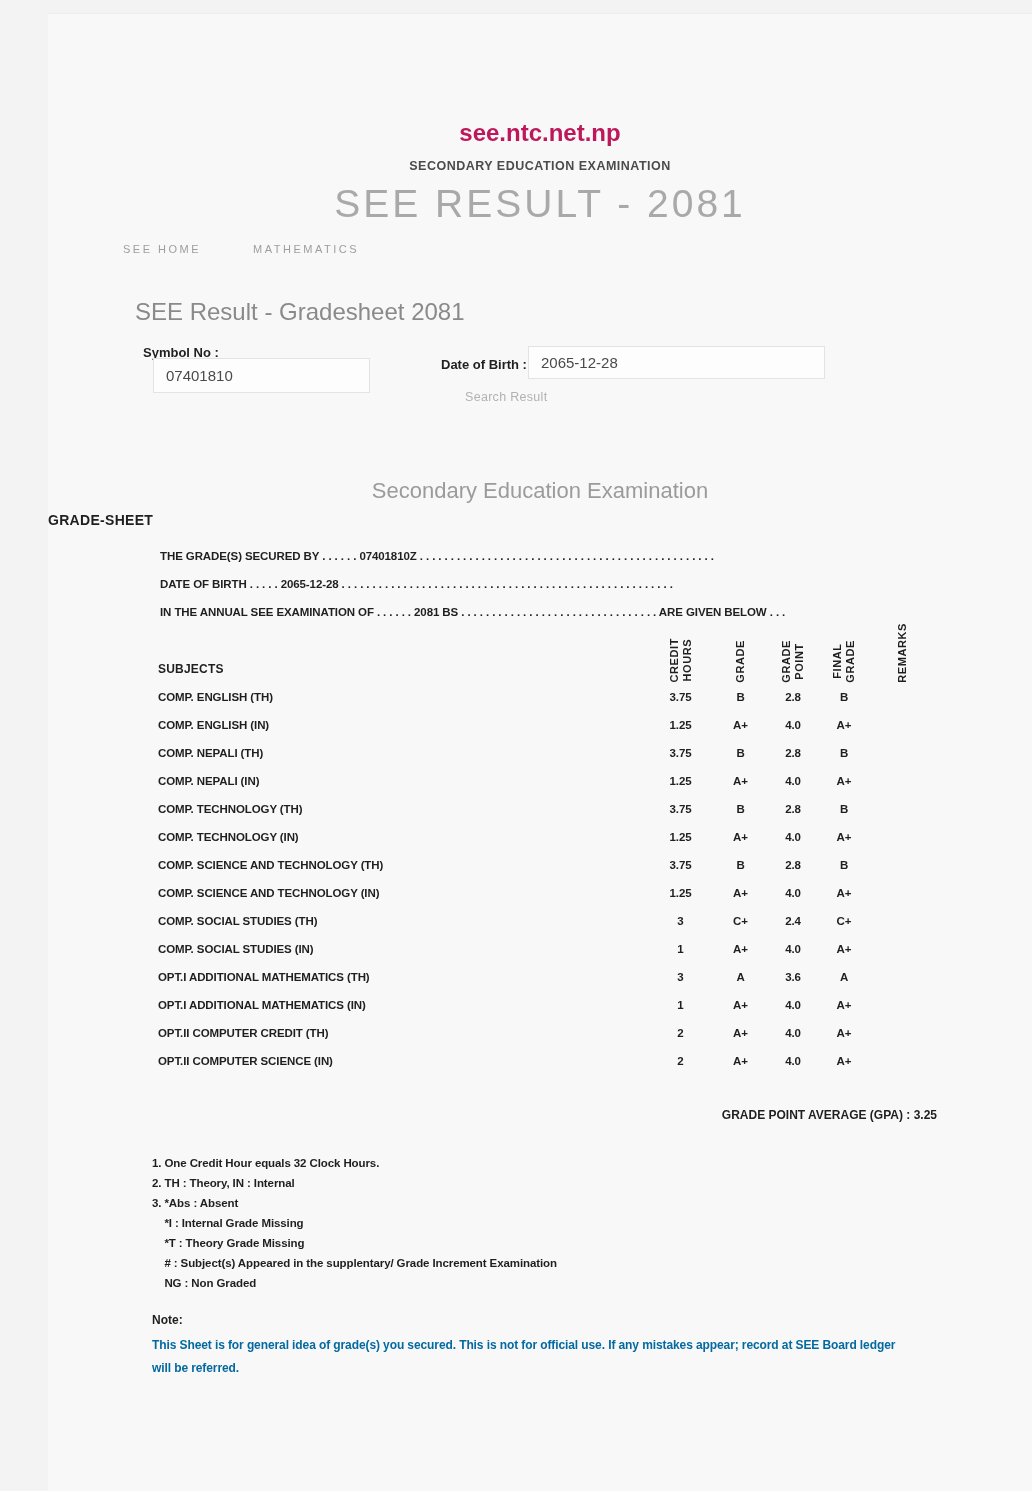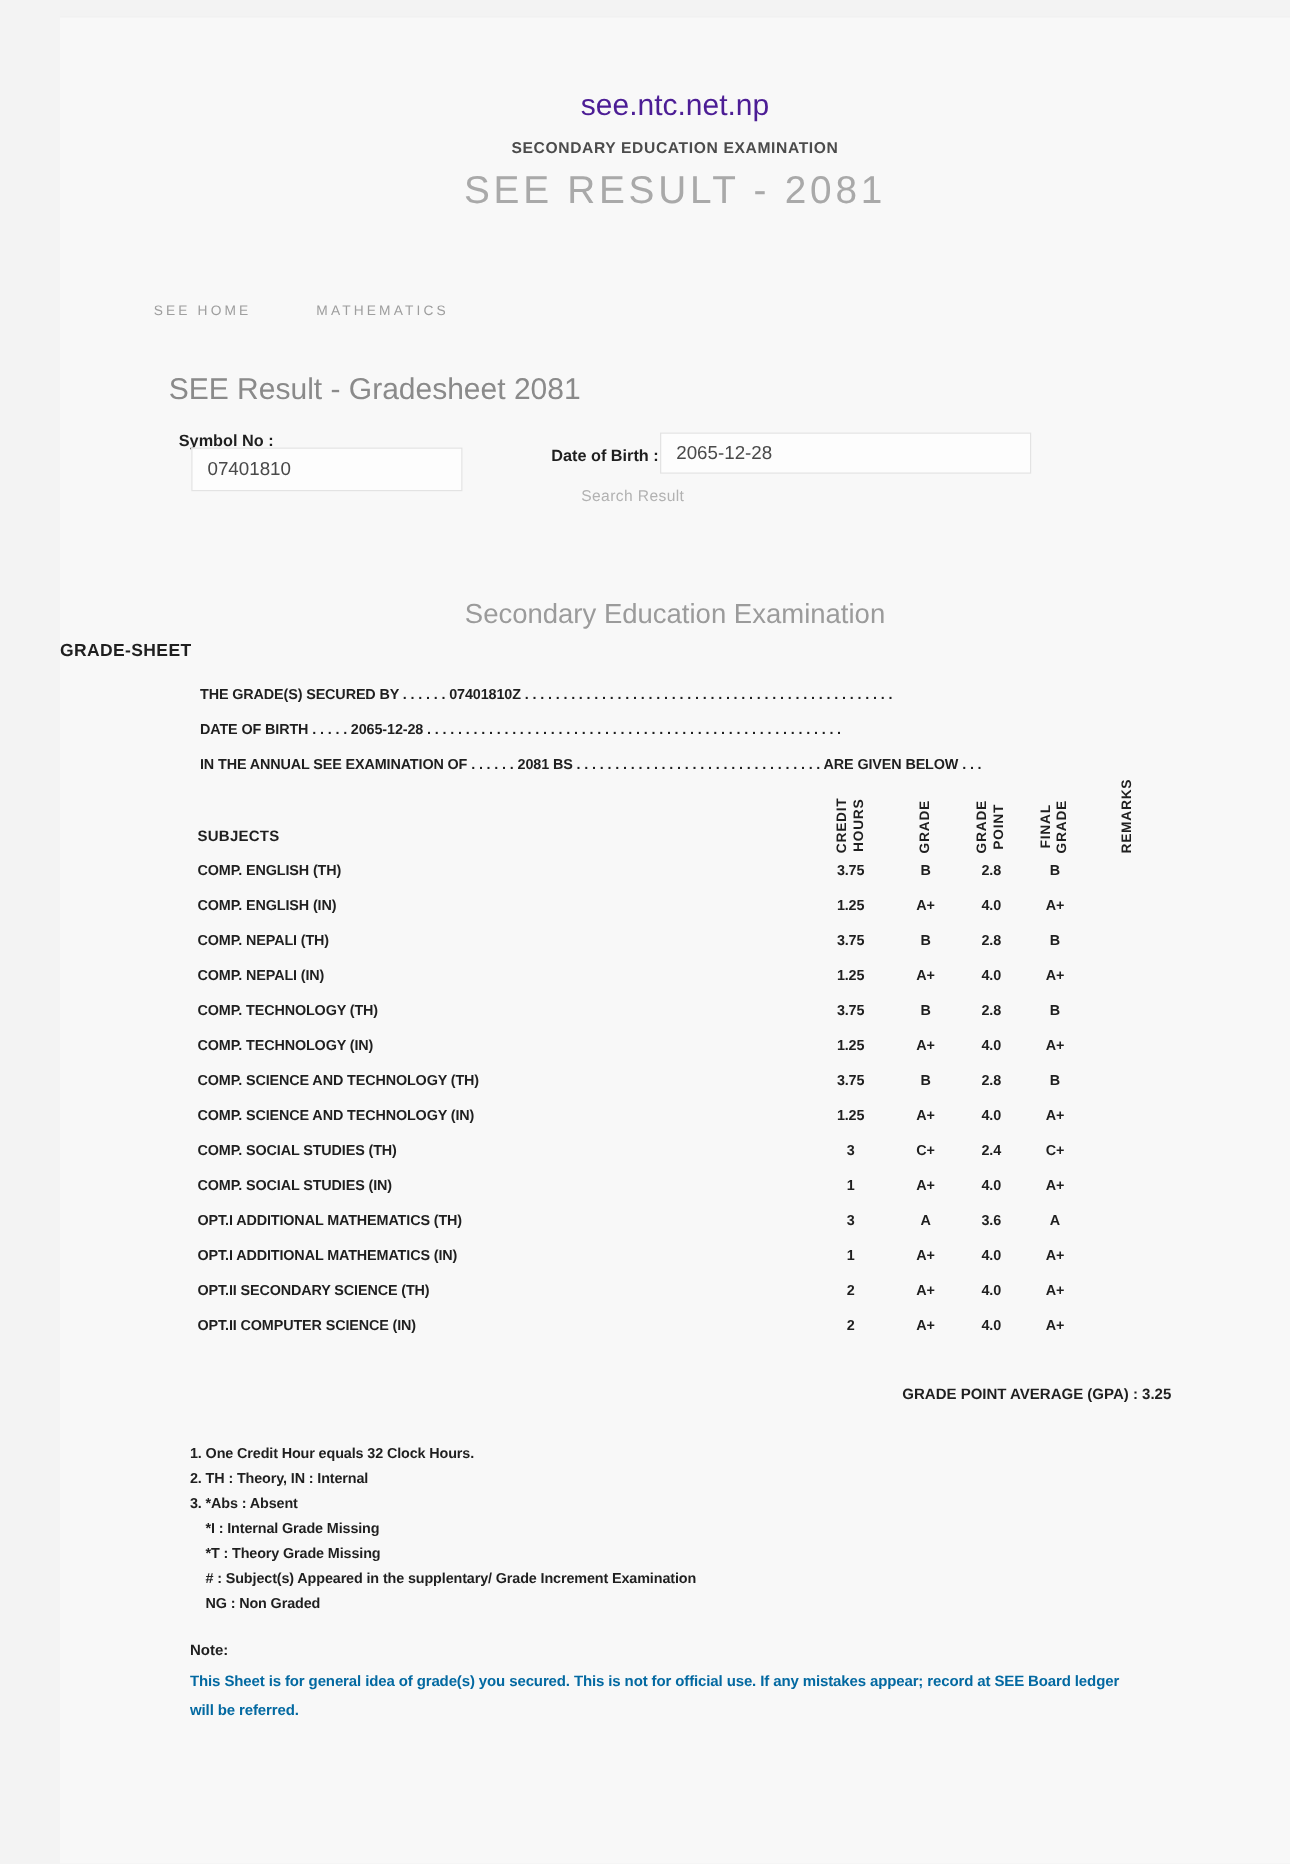--- a/index.html
+++ b/index.html
@@ -3,23 +3,23 @@
 <meta charset="utf-8">
 <style>
   * { margin:0; padding:0; box-sizing:border-box; }
   html,body { background:#f3f3f3; }
   body { font-family:"Liberation Sans", sans-serif; }
   .page { position:relative; width:1032px; height:1491px; margin:0 auto; background:#f3f3f3; overflow:hidden; }
   .card { position:absolute; left:48px; top:13px; right:0; bottom:0; background:#f8f8f8; border-top:1px solid #efefef; }
 
   
   .masthead { position:absolute; top:57px; left:0; right:0; text-align:center; }
-  .site-title { font-size:24px; color:#4c1d95; font-weight:400; }
+  .site-title { font-size:24px; color:#be185d; font-weight:700;margin-top:48px; }
   .site-subtitle { margin-top:12px; font-size:12.5px; font-weight:700; color:#4b4b4b; letter-spacing:.5px; }
-  .big-title { margin-top:9px; font-size:31px; font-weight:300; color:#a9a9a9; letter-spacing:3px; }
+  .big-title { margin-top:9px; font-size:39px; font-weight:300; color:#a9a9a9; letter-spacing:3px; }
 
   
   .nav { position:absolute; top:214px; left:75px; display:flex; gap:52px;margin-top:15px; }
   .nav a { font-size:11px; letter-spacing:2.5px; color:#9e9e9e; text-decoration:none; cursor:pointer; }
 
   
   .section-heading { position:absolute; top:284px; left:87px; font-size:24px; color:#8a8a8a; font-weight:400; }
 
   
   .lbl { position:absolute; font-size:13px; font-weight:700; color:#1f1f1f; }
@@ -249,21 +249,21 @@
           <tr>
             <td>OPT.I ADDITIONAL MATHEMATICS (IN)</td>
             <td class="num">1</td>
             <td class="num">A+</td>
             <td class="num">4.0</td>
             <td class="num">A+</td>
             <td class="num"></td>
           </tr>
 
           <tr>
-            <td>OPT.II SECONDARY SCIENCE (TH)</td>
+            <td>OPT.II COMPUTER CREDIT (TH)</td>
             <td class="num">2</td>
             <td class="num">A+</td>
             <td class="num">4.0</td>
             <td class="num">A+</td>
             <td class="num"></td>
           </tr>
 
           <tr>
             <td>OPT.II COMPUTER SCIENCE (IN)</td>
             <td class="num">2</td>

